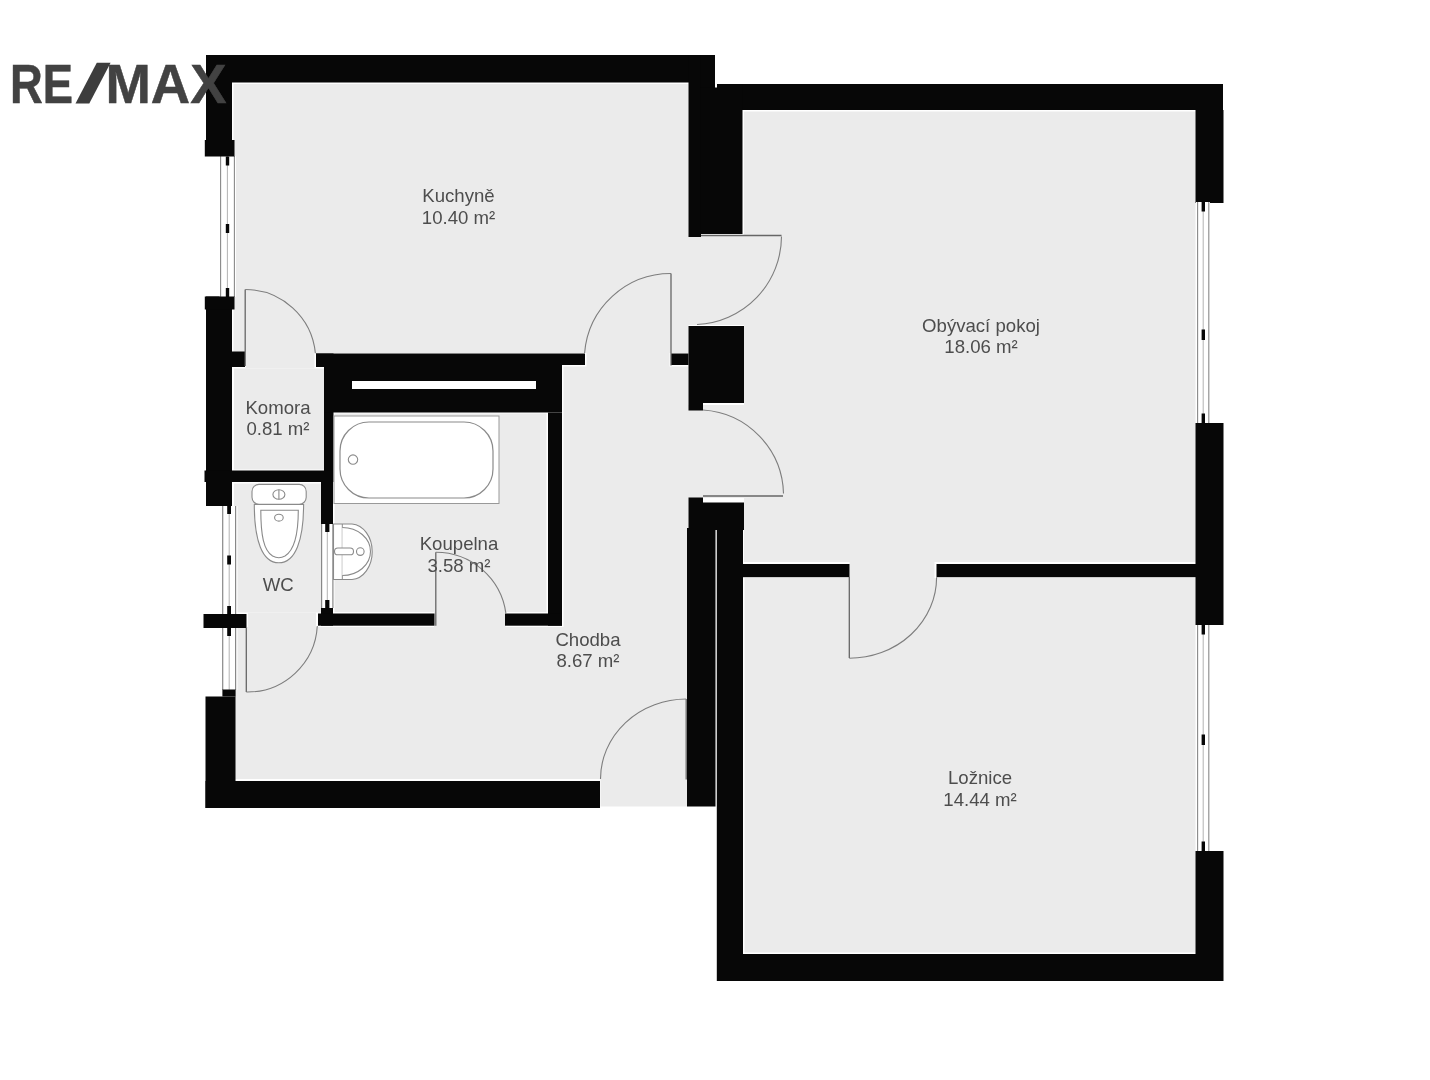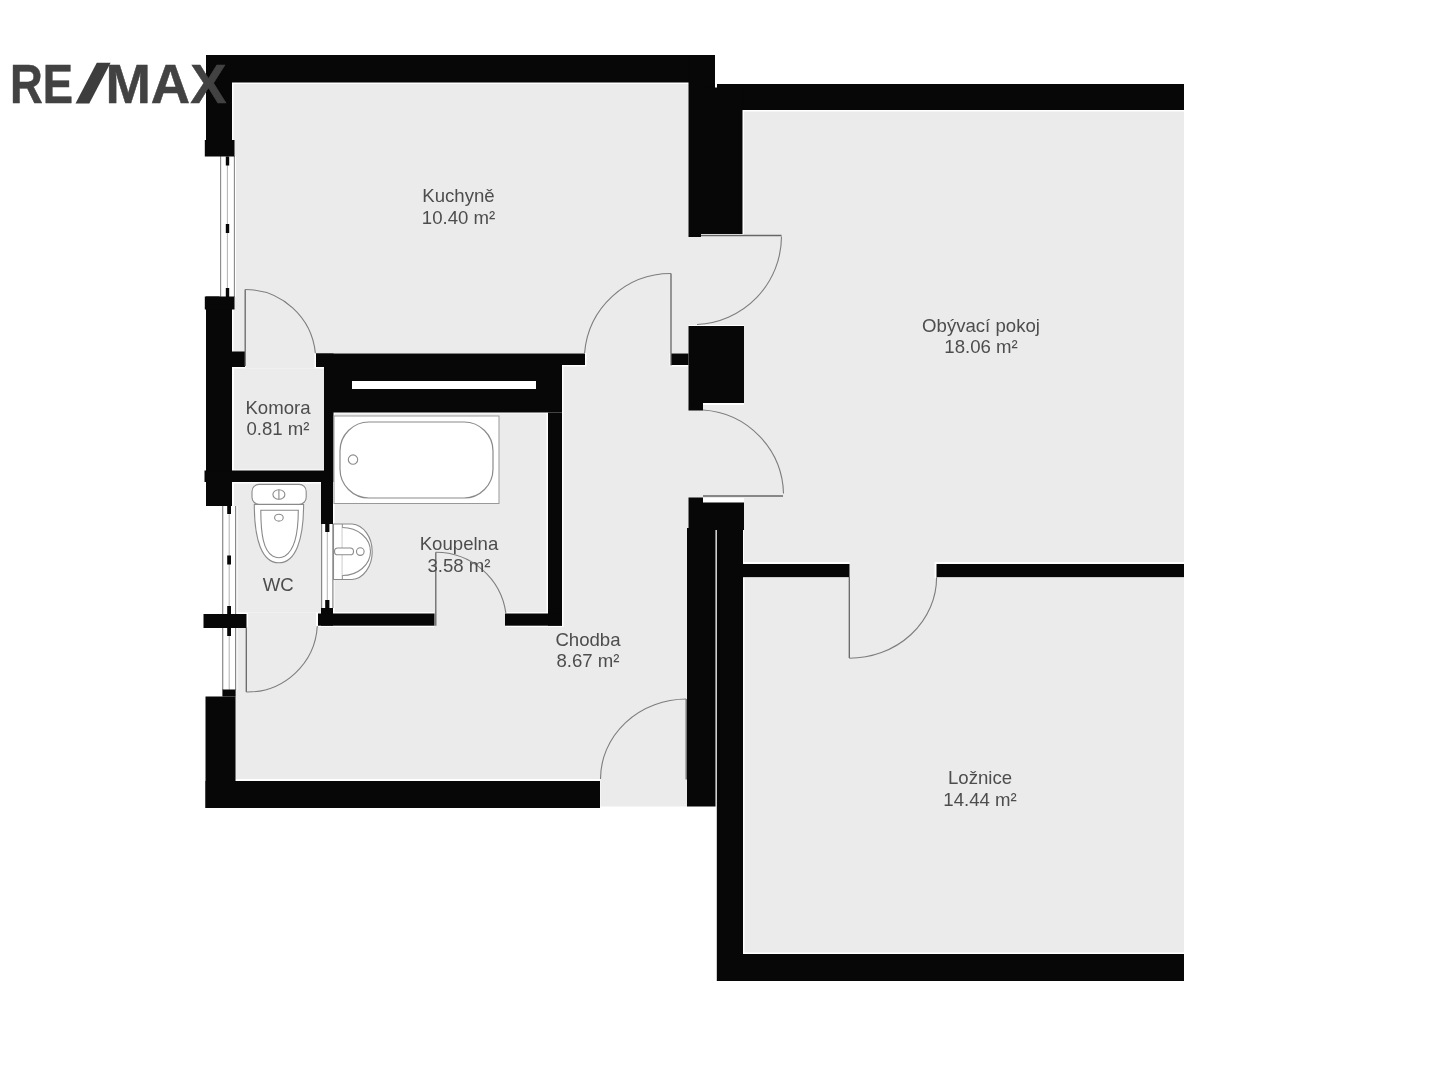--- a/index.html
+++ b/index.html
@@ -1,16 +1,16 @@
 <!DOCTYPE html>
 <html><head>
 <meta charset="utf-8">
 <style>
   html,body{margin:0;padding:0;background:#ffffff;}
-  .page{position:relative;width:1184px;height:1080px;background:#5eead4;overflow:hidden;}
+  .page{position:relative;width:1430px;height:1080px;background:#5eead4;overflow:hidden;}
   svg{display:block;}
   text{font-family:"Liberation Sans", sans-serif;}
 </style>
 </head>
 <body>
 <div class="page">
 <svg width="1430" height="1080" viewBox="0 0 1430 1080" xmlns="http://www.w3.org/2000/svg">
 
   <rect x="0" y="0" width="1430" height="1080" fill="#ffffff"></rect>
 

